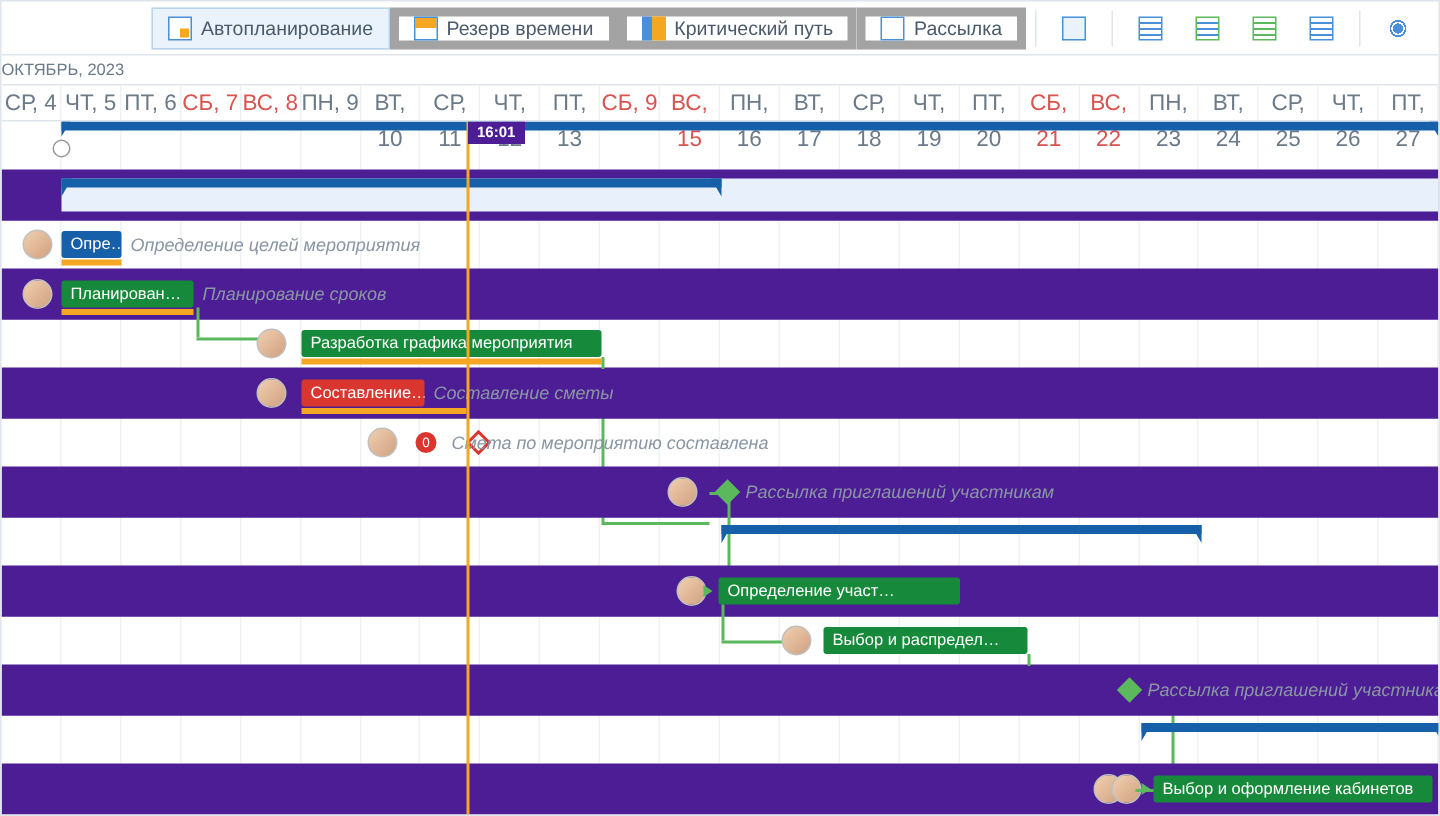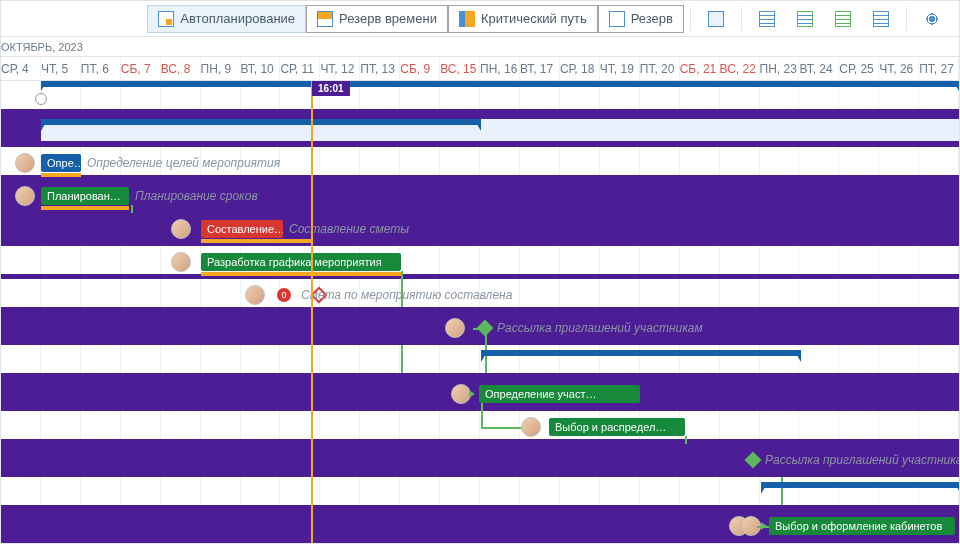--- a/index.html
+++ b/index.html
@@ -1,41 +1,41 @@
 <!DOCTYPE html>
 <html><head>
 <meta charset="utf-8">
 <style>
 *{box-sizing:border-box;margin:0;padding:0;font-family:Arial,sans-serif}
 body{width:960px;height:544px;overflow:hidden;background:#fff;border:1px solid #dfe5ea;position:relative}
 .toolbar{height:36px;border-bottom:1px solid #dfe5ea;display:flex;justify-content:flex-end;align-items:center;padding:0 8px;gap:0}
 .tbtn{height:28px;padding:0 10px;display:flex;align-items:center;gap:6px;font-size:13px;color:#4a5a6a;border:1px solid transparent;cursor:pointer;background:#fff}
 .tbtn.active{background:#eaf3fb;border:1px solid #b8d4e8}
-.tbtn.bordered{border:1px solid #a3a3a3}
+.tbtn.bordered{border:6px solid #a3a3a3}
 .tbtn .ic{width:16px;height:16px;display:inline-block}
 .sep{width:1px;height:24px;background:#dfe5ea;margin:0 6px}
 .ic-auto{background:linear-gradient(#fff,#fff);border:1px solid #4a90d9;position:relative}
 .ic-auto::after{content:"";position:absolute;right:1px;bottom:1px;width:6px;height:6px;background:#f5a623}
 .ic-hour{border:1px solid #4a90d9;background:linear-gradient(#f5a623 50%,#fff 50%)}
 .ic-crit{background:linear-gradient(90deg,#4a90d9 40%,#f5a623 40%)}
 .ic-res{border:1px solid #4a90d9;background:#fff}
 .ic-filter{border:1px solid #4a90d9;background:#eaf3fb}
 .ic-cal{border:1px solid #4a90d9;background:repeating-linear-gradient(#fff,#fff 3px,#4a90d9 3px,#4a90d9 4px)}
 .ic-cal.g{border-color:#5cb85c}
 .ic-cal.go{border-color:#5cb85c;background:repeating-linear-gradient(#fff,#fff 3px,#5cb85c 3px,#5cb85c 4px)}
 .ic-set{background:radial-gradient(circle,#4a90d9 30%,transparent 30%),radial-gradient(circle,transparent 40%,#4a90d9 40%,#4a90d9 50%,transparent 50%)}
 .month-hdr{height:20px;text-align:left;font-size:11px;color:#6b7a89;border-bottom:1px solid #dfe5ea;line-height:20px}
 .days{height:24px;display:flex;border-bottom:1px solid #dfe5ea}
-.day{flex:1;text-align:left;font-size:12px;color:#6b7a89;line-height:24px;border-right:1px solid #eef2f5}
+.day{flex:1;text-align:center;font-size:15px;color:#6b7a89;line-height:24px;border-right:1px solid #eef2f5}
 .day.we{color:#d9534f}
 .chart{position:relative;height:462px;overflow:hidden}
 .grid{position:absolute;inset:0;display:flex}
 .gcol{flex:1;border-right:1px solid #eef2f5}
 .rows{position:absolute;inset:0}
-.row{height:33px;border-bottom:5px solid #4c1d95;position:relative}
+.row{height:33px;border-bottom:1px solid #4c1d95;position:relative}
 .row.odd{background:#4c1d95}
 .bluebar{position:absolute;height:6px;background:#1560a8;top:0}
 .bluebar::before,.bluebar::after{content:"";position:absolute;top:0;width:0;height:0;border-top:10px solid #1560a8}
 .bluebar::before{left:0;border-right:6px solid transparent}
 .bluebar::after{right:0;border-left:6px solid transparent}
 .sumrow{position:absolute;background:#e8f1fb;height:22px;top:5px}
 .sumbar{position:absolute;height:6px;background:#1560a8;top:5px}
 .sumbar::before,.sumbar::after{content:"";position:absolute;top:0;width:0;height:0;border-top:12px solid #1560a8}
 .sumbar::before{left:0;border-right:7px solid transparent}
 .sumbar::after{right:0;border-left:7px solid transparent}
@@ -67,21 +67,21 @@
   <div class="tbtn bordered">
       <span class="ic ic-hour"></span>
       <span>Резерв времени</span>
     </div>
   <div class="tbtn bordered">
       <span class="ic ic-crit"></span>
       <span>Критический путь</span>
     </div>
   <div class="tbtn bordered">
       <span class="ic ic-res"></span>
-      <span>Резерв</span>
+      <span>Рассылка</span>
     </div>
   <div class="sep"></div>
   <div class="tbtn">
       <span class="ic ic-filter"></span>
     </div>
   <div class="sep"></div>
   <div class="tbtn">
       <span class="ic ic-cal"></span>
     </div>
   <div class="tbtn">
@@ -176,33 +176,33 @@
     <div class="row odd">
       <div class="avatar" style="left:14px"></div>
       <div class="task green" style="left:40px;width:88px">Планирован…</div>
       <div class="yel" style="left:40px;width:88px"></div>
       <div class="label" style="left:134px">Планирование сроков</div>
       <div class="linkv" style="left:130px;top:25px;height:20px"></div>
       <div class="linkh" style="left:130px;top:45px;width:50px"></div>
       <div class="arrow" style="left:180px;top:41px"></div>
     </div>
 
-    <div class="row odd">
-      <div class="avatar" style="left:170px"></div>
-      <div class="task red" style="left:200px;width:82px">Составление…</div>
-      <div class="yel" style="left:200px;width:110px"></div>
-      <div class="label" style="left:288px">Составление сметы</div>
-    </div>
-
     <div class="row">
       <div class="avatar" style="left:170px"></div>
       <div class="task green" style="left:200px;width:200px">Разработка графика мероприятия</div>
       <div class="yel" style="left:200px;width:200px"></div>
       <div class="linkv" style="left:400px;top:25px;height:110px"></div>
       <div class="linkh" style="left:400px;top:135px;width:72px"></div>
+    </div>
+
+    <div class="row odd">
+      <div class="avatar" style="left:170px"></div>
+      <div class="task red" style="left:200px;width:82px">Составление…</div>
+      <div class="yel" style="left:200px;width:110px"></div>
+      <div class="label" style="left:288px">Составление сметы</div>
     </div>
 
     <div class="row">
       <div class="avatar" style="left:244px"></div>
       <div class="badge" style="left:276px">0</div>
       <div class="diamond red-o" style="left:312px"></div>
       <div class="label" style="left:300px">Смета по мероприятию составлена</div>
     </div>
 
     <div class="row odd">

